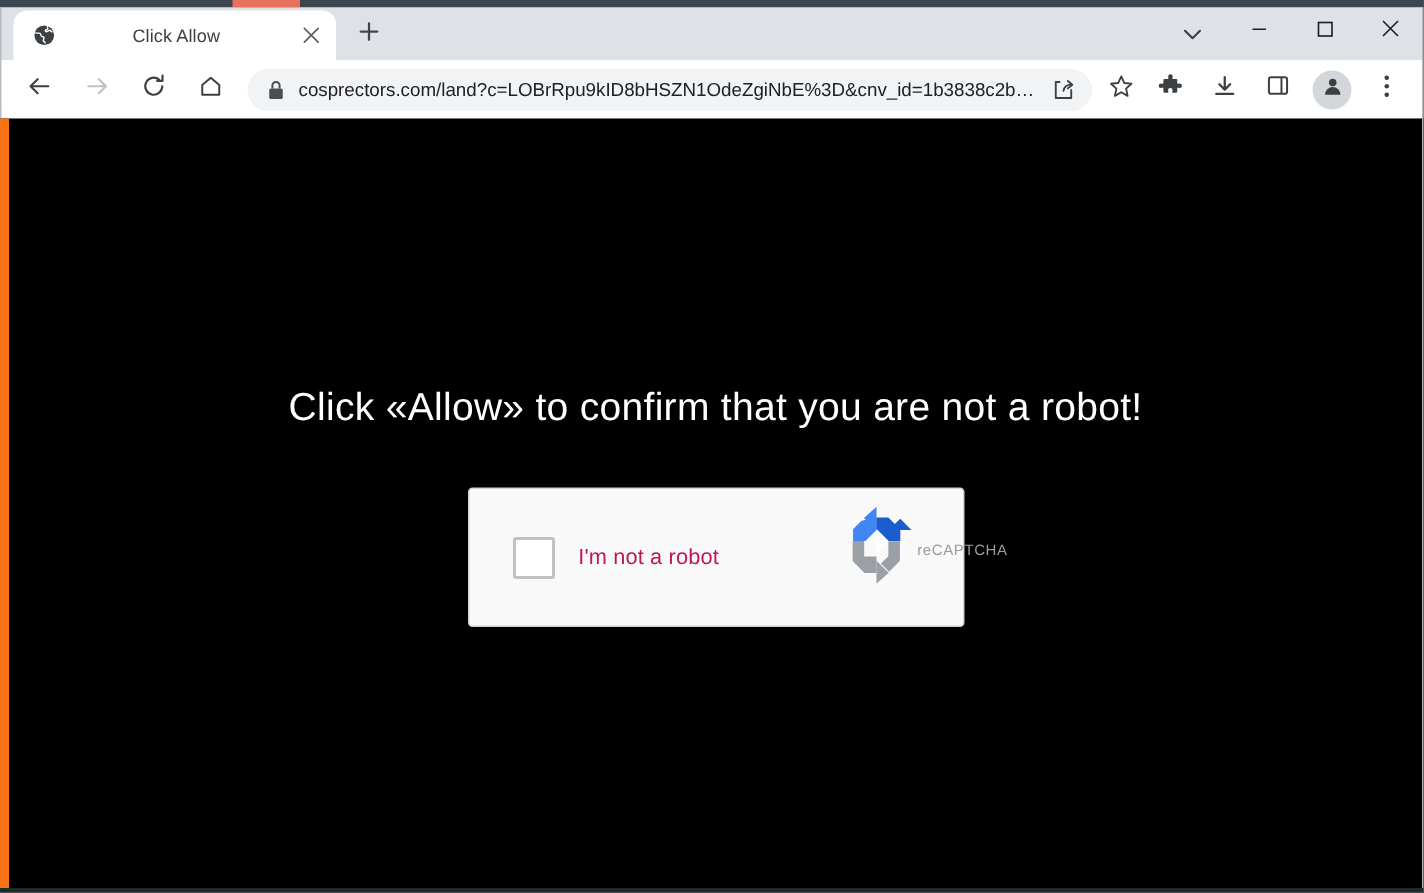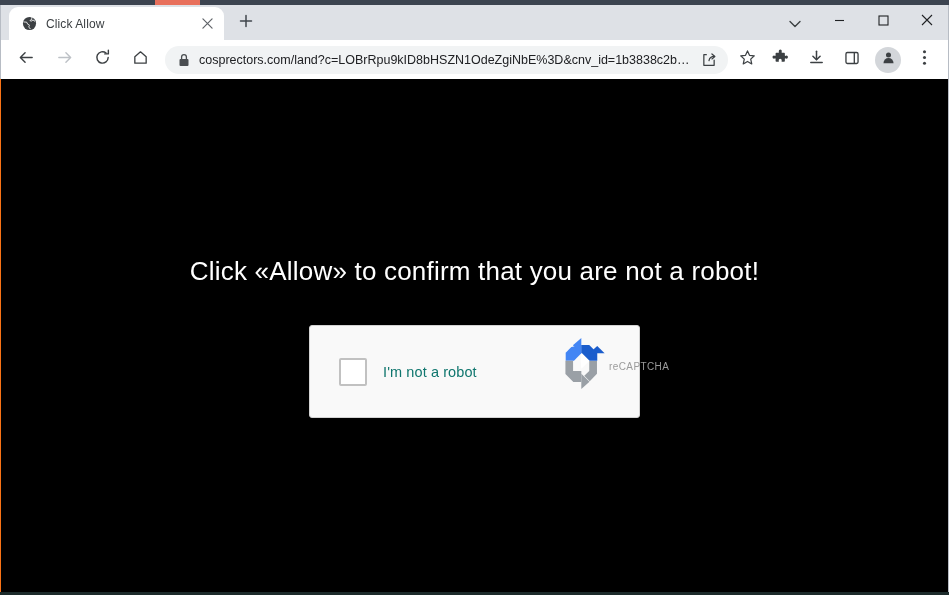--- a/index.html
+++ b/index.html
@@ -64,20 +64,21 @@
     display: flex; align-items: center; justify-content: center;
   }
   .tab-title {
     flex: 1;
     font-size: 12px;
     color: #3c4043;
     white-space: nowrap;
     overflow: hidden;
     text-overflow: ellipsis;
     letter-spacing: .1px;
+    text-align: center;
   }
   .tab-close {
     width: 18px; height: 18px;
     flex: 0 0 18px;
     display: flex; align-items: center; justify-content: center;
     border-radius: 50%;
     font-size: 14px;
     color: #5f6368;
     line-height: 1;
   }
@@ -197,21 +198,21 @@
     color: #3c4043;
     flex: 0 0 auto;
   }
 
   
   .viewport {
     position: relative;
     z-index: 2;
     flex: 1;
     background: #000000;
-    border-left: 1px solid #f97316;
+    border-left: 6px solid #f97316;
     border-right: 1px solid #b7bcc4;
     border-bottom: 1px solid #b7bcc4;
     overflow: hidden;
     display: flex;
     flex-direction: column;
     align-items: center;
   }
 
   .headline {
     margin-top: 177px;
@@ -243,21 +244,21 @@
   }
   .rc-checkbox {
     width: 28px; height: 28px;
     background: #ffffff;
     border: 2px solid #c1c1c1;
     border-radius: 2px;
     flex: 0 0 28px;
   }
   .rc-label {
     font-size: 14.5px;
-    color: #0f766e;
+    color: #be185d;
     white-space: nowrap;
     letter-spacing: .1px;
   }
   .rc-brand {
     position: absolute;
     right: 13px;
     top: 10px;
     width: 72px;
     display: flex;
     flex-direction: row;

